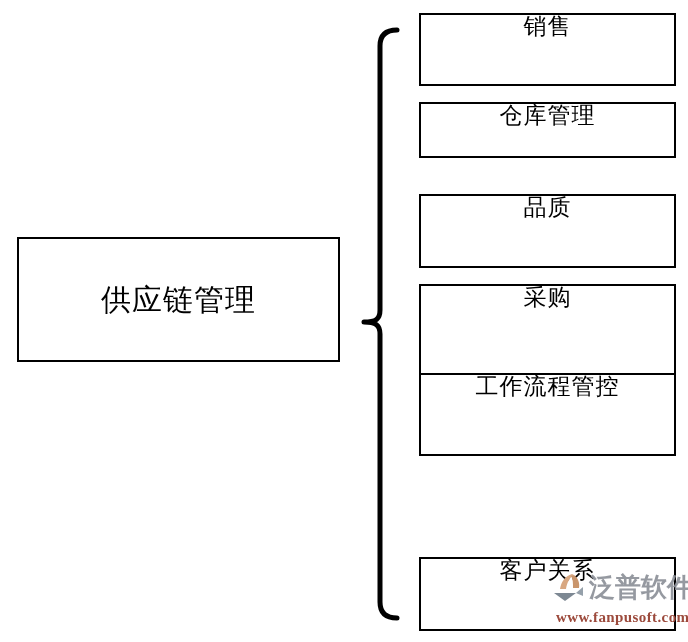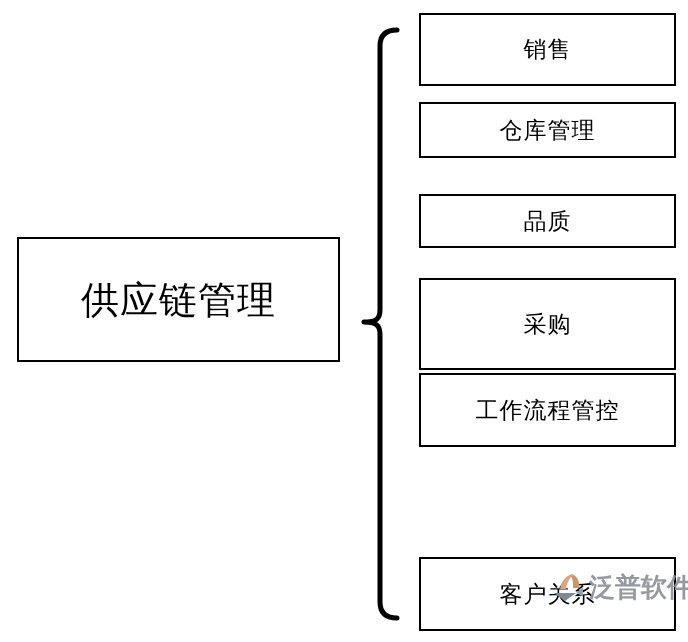--- a/index.html
+++ b/index.html
@@ -26,21 +26,21 @@
     width: 323px;
     height: 125px;
     border: 2px solid #000000;
     background: #ffffff;
     box-sizing: border-box;
     display: flex;
     align-items: center;
     justify-content: center;
   }
   .node-root .node-label {
-    font-size: 38px;
+    font-size: 30px;
     line-height: 1;
     color: #000000;
     letter-spacing: 1px;
     font-weight: 400;
     white-space: nowrap;
   }
 
   
   .brace {
     position: absolute;
@@ -58,37 +58,37 @@
 
   
   .node-child {
     position: absolute;
     left: 419px;
     width: 257px;
     border: 2px solid #000000;
     background: #ffffff;
     box-sizing: border-box;
     display: flex;
-    align-items: center;
+    align-items: flex-start;
     justify-content: center;
   }
   .node-child .node-label {
     font-size: 23px;
     line-height: 1;
     color: #000000;
     letter-spacing: 1px;
     font-weight: 400;
     white-space: nowrap;
   }
 
   .child-0 { top: 13px;  height: 73px; }
   .child-1 { top: 102px; height: 56px; }
-  .child-2 { top: 194px; height: 54px; }
-  .child-3 { top: 278px; height: 92px; }
-  .child-4 { top: 373px; height: 74px; }
+  .child-2 { top: 194px; height: 74px; }
+  .child-3 { top: 284px; height: 92px; }
+  .child-4 { top: 373px; height: 83px; }
   .child-5 { top: 462px; height: 75px; }
   .child-6 { top: 557px; height: 74px; }
 
   
   .watermark {
     position: absolute;
     left: 552px;
     top: 570px;
     width: 136px;
     height: 66px;
@@ -176,15 +176,16 @@
       <span class="wm-logo">
         <svg viewBox="0 0 34 30" width="34" height="30" aria-hidden="true">
           <path d="M20 2 C13 4, 9 10, 8 17 L14 17 C15 11, 17 6, 22 3 Z" fill="#d8a882"></path>
           <path d="M22 3 C26 6, 28 11, 27 16 L21 16 C21 11, 21 7, 19 4 Z" fill="#c9956c"></path>
           <path d="M2 21 L24 21 L13 29 Z" fill="#7d8893"></path>
           <path d="M24 21 L31 15 L31 24 Z" fill="#95a0aa"></path>
         </svg>
       </span>
       <span class="wm-brand">泛普软件</span>
     </div>
+    <div class="wm-url">www.fanpusoft.com</div>
   </div>
 
 </div>
 
 </body></html>

